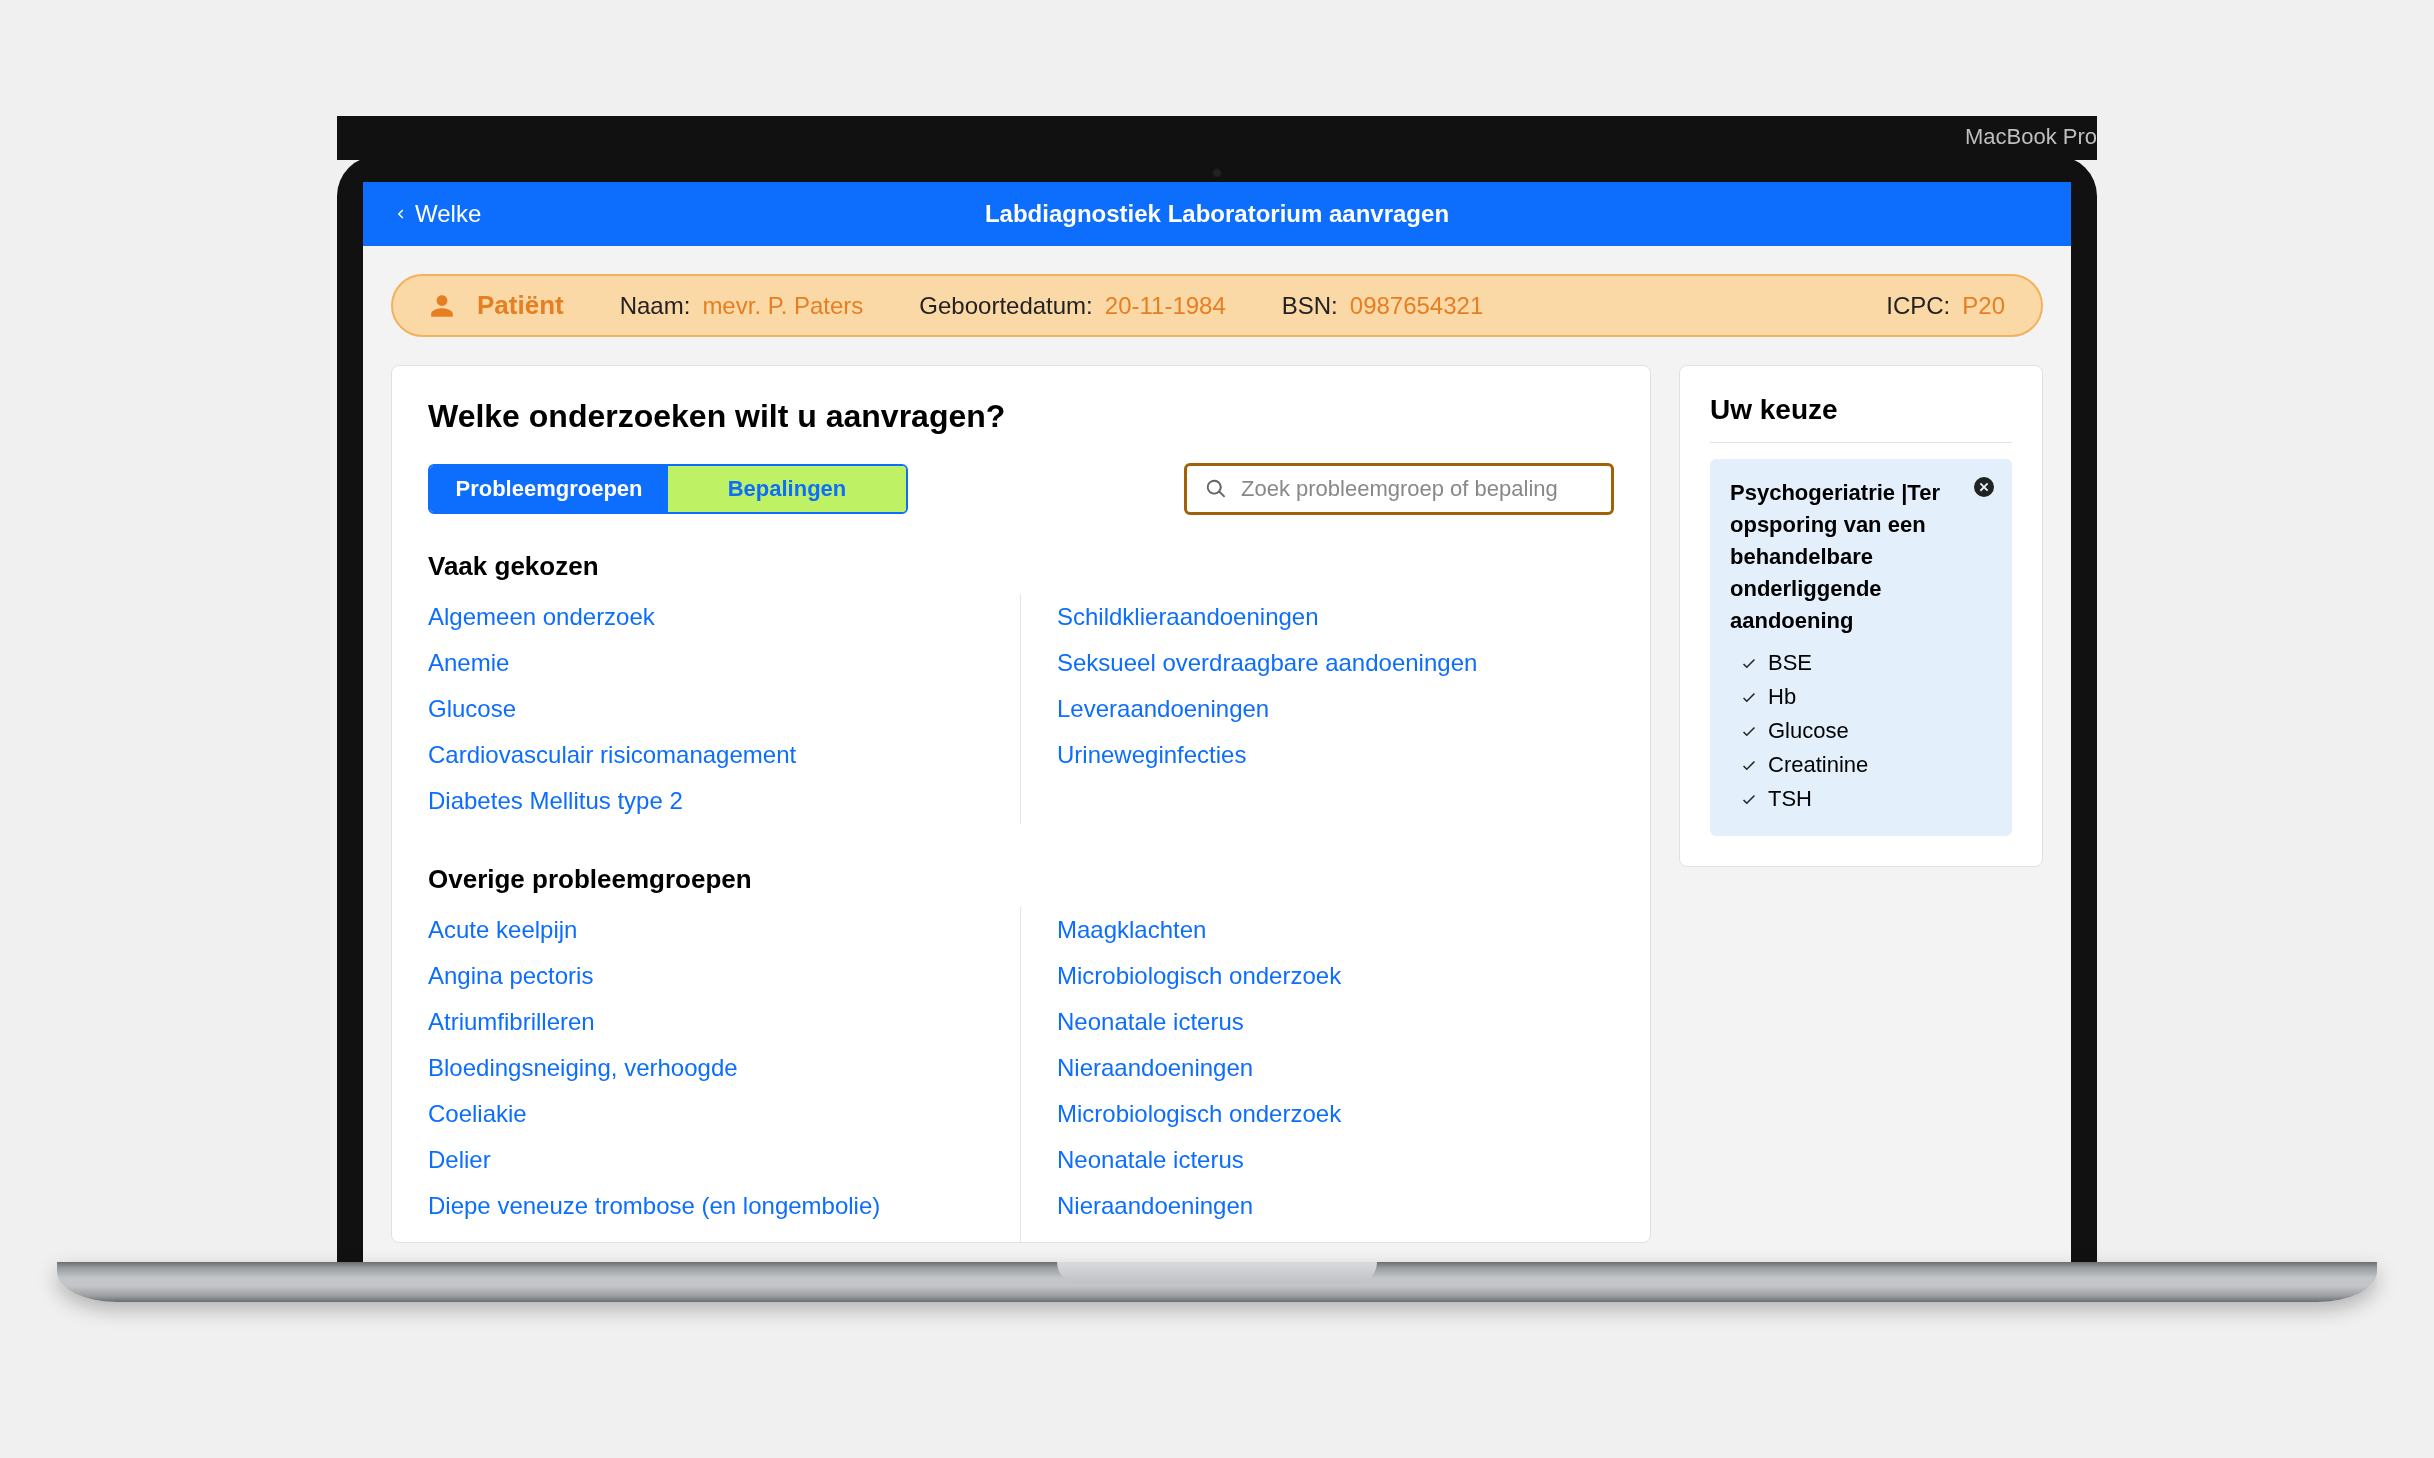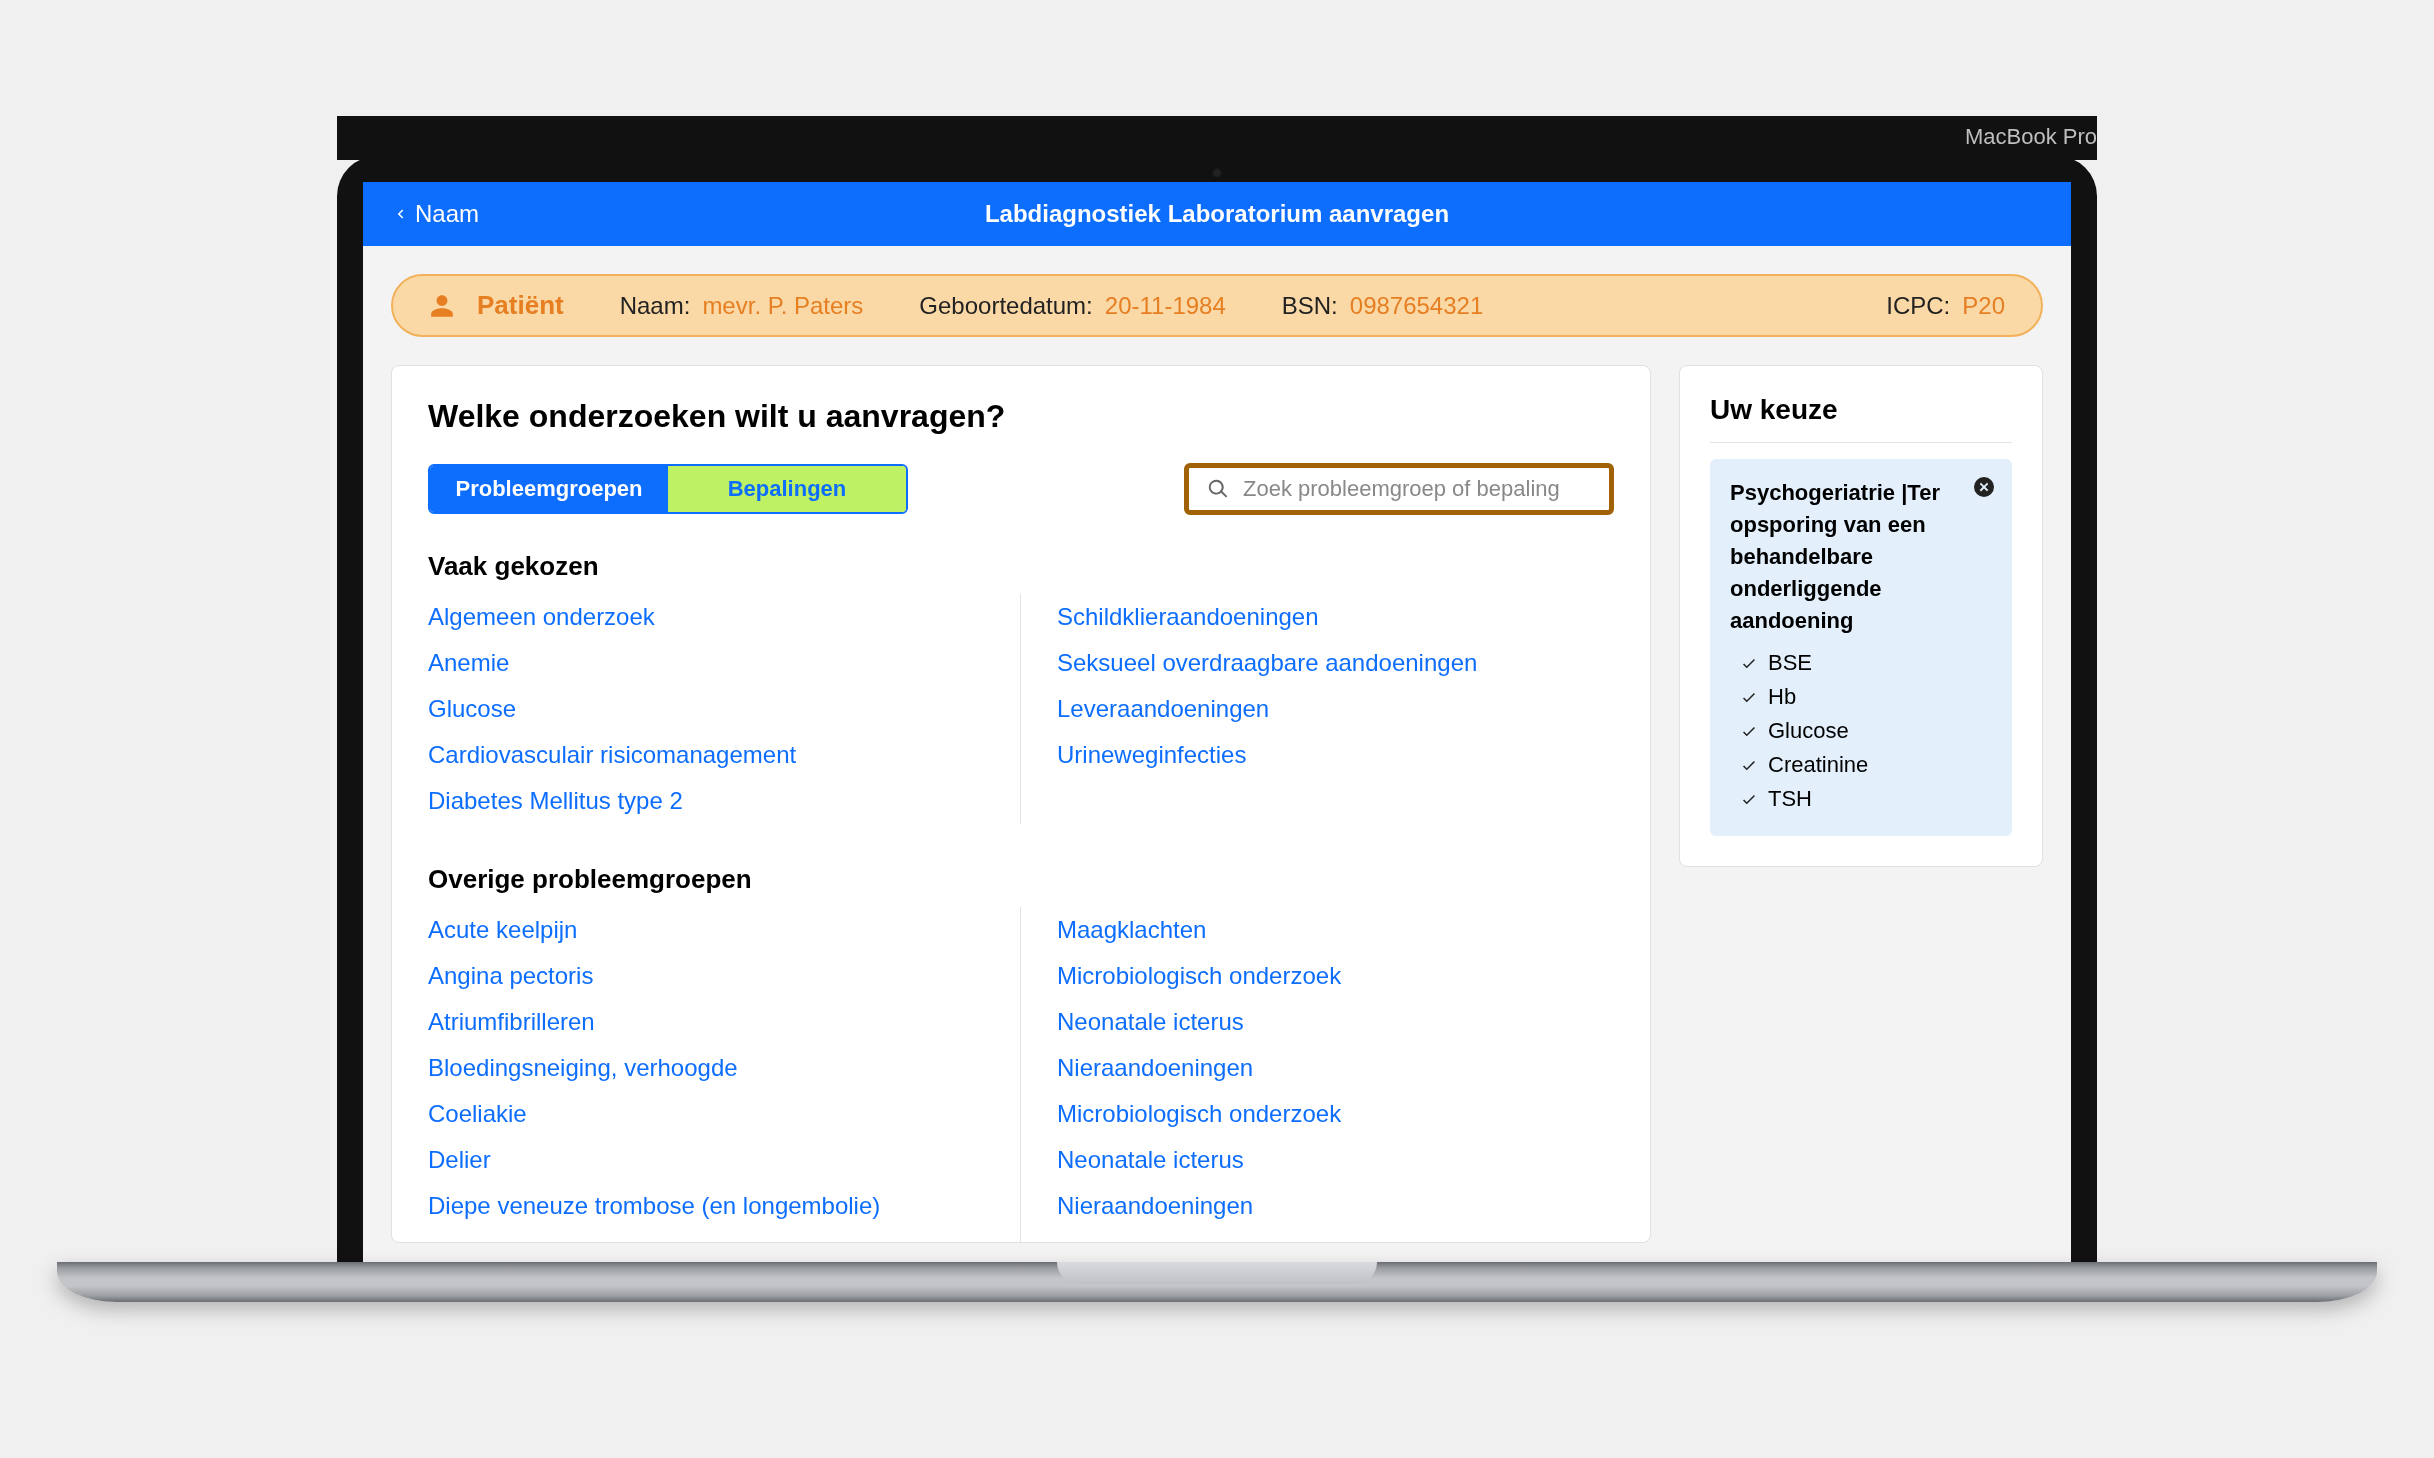--- a/index.html
+++ b/index.html
@@ -194,21 +194,21 @@
     .seg button.active {
       background: #0d6efd;
       color: #fff;
     }
 
     .search-wrap {
       margin-left: auto;
       display: flex;
       align-items: center;
       gap: 14px;
-      border: 5px solid #a16207;
+      border: 3px solid #a16207;
       border-radius: 6px;
       padding: 0 18px;
       height: 52px;
       width: 430px;
       background: #fff;
     }
     .search-wrap input {
       border: none;
       outline: none;
       font-size: 22px;
@@ -292,21 +292,21 @@
 <div class="laptop-wrap">
   <div class="laptop-screen">
     <div class="camera"></div>
     <div class="screen-inner">
 
       <div class="app-header">
         <div class="back-link">
           <svg width="18" height="18" viewBox="0 0 24 24" fill="#fff">
               <path d="M15 6l-6 6 6 6 1.4-1.4L11.8 12l4.6-4.6z"></path>
             </svg>
-          <span>Naam</span>
+          <span>Welke</span>
         </div>
         <div class="header-title">Labdiagnostiek Laboratorium aanvragen</div>
       </div>
 
       <div class="content-area">
 
         <div class="patient-bar">
           <div class="field">
             <svg class="user-icon" viewBox="0 0 24 24">
                 <path d="M12 12c2.8 0 5-2.2 5-5s-2.2-5-5-5-5 2.2-5 5 2.2 5 5 5zm0 2c-3.3 0-10 1.7-10 5v3h20v-3c0-3.3-6.7-5-10-5z"></path>

